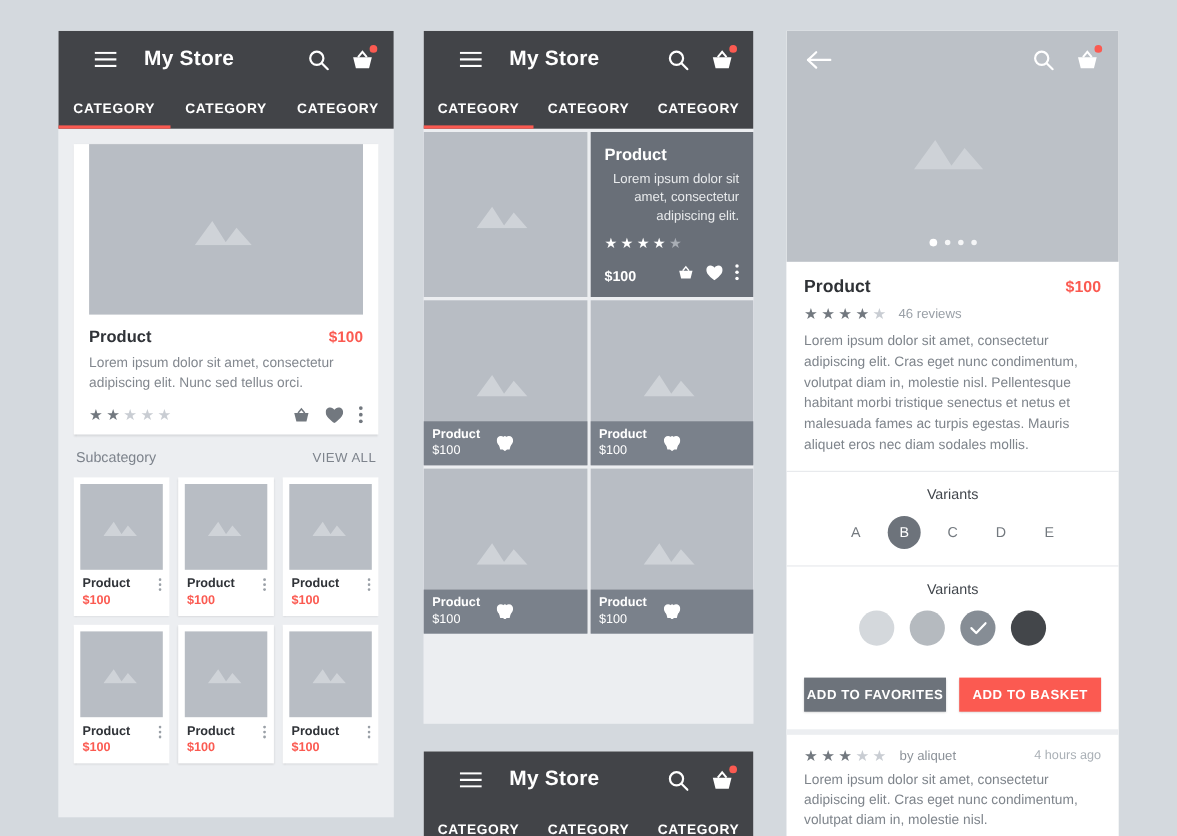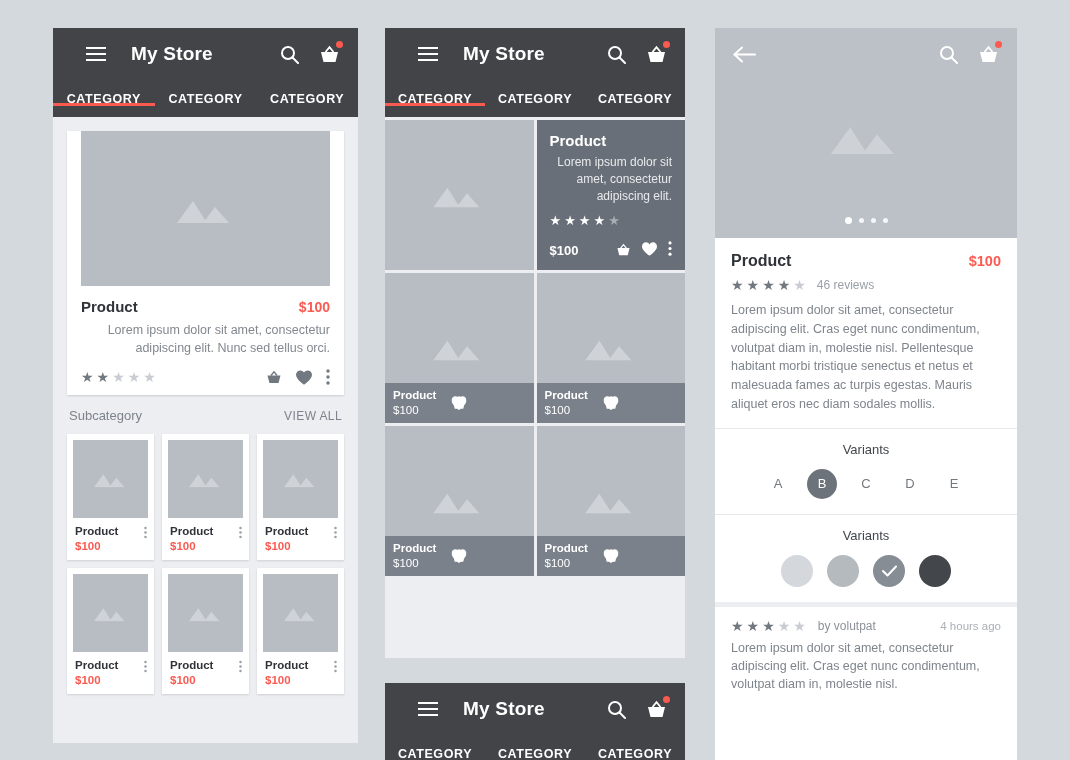--- a/index.html
+++ b/index.html
@@ -17,21 +17,21 @@
   
   .toolbar { background: #424448; color: #fff; position: relative; }
   .tb-row { height: 52px; display: flex; align-items: center; padding: 0 16px; }
   .tb-title { font-size: 19px; font-weight: bold; margin-left: 22px; letter-spacing: .2px; }
   .tb-spacer { flex: 1; }
   .tb-icon { width: 26px; height: 26px; display: inline-flex; align-items: center;
              justify-content: center; position: relative; margin-left: 14px; cursor: pointer; }
   .tb-icon svg { display: block; }
   .badge { position: absolute; top: 0px; right: -1px; width: 7px; height: 7px;
            border-radius: 50%; background: #fb5a51; }
-  .tabs { display: flex; height: 37px; align-items: center; }
+  .tabs { display: flex; height: 37px; }
   .tab { flex: 1; display: flex; align-items: center; justify-content: center;
          font-size: 12.5px; font-weight: bold; letter-spacing: .6px; color: #fff;
          position: relative; cursor: pointer; }
   .tab.active::after { content: ""; position: absolute; left: 0; right: 0; bottom: 0;
                        height: 3px; background: #fb5a51; }
 
   
   .ph { background: #b8bdc4; position: relative; }
   .ph svg { position: absolute; left: 50%; top: 50%; transform: translate(-50%,-50%); }
 
@@ -39,21 +39,21 @@
   .section-label { font-size: 13px; color: #7d838c; padding: 13px 16px 11px; }
   .sec-head { display: flex; align-items: center; justify-content: space-between;
               padding: 13px 16px 11px; }
   .viewall { font-size: 12px; color: #7d838c; letter-spacing: .4px; cursor: pointer; }
   .card { background: #fff; margin: 0 14px; box-shadow: 0 1px 2px rgba(0,0,0,.14); }
   .card-img { height: 155px; margin: 14px 14px 0; }
   .card-body { padding: 12px 14px 10px; }
   .row-title { display: flex; align-items: baseline; justify-content: space-between; }
   .p-name { font-size: 15px; font-weight: bold; color: #303338; }
   .p-price { font-size: 14px; color: #fb5a51; font-weight: bold; }
-  .p-desc { font-size: 12.5px; line-height: 1.45; color: #83888f; margin-top: 6px; text-align: right; }
+  .p-desc { font-size: 12.5px; line-height: 1.45; color: #83888f; margin-top: 6px; }
   .card-actions { display: flex; align-items: center; justify-content: space-between;
                   margin-top: 12px; }
   .stars { display: flex; gap: 3px; }
   .star { font-size: 14px; line-height: 1; color: #c9cdd3; }
   .star.on { color: #72787f; }
   .acts { display: flex; align-items: center; gap: 14px; }
   .acts svg { display: block; cursor: pointer; }
 
   .grid { display: grid; grid-template-columns: repeat(3, 1fr); gap: 8px; padding: 0 14px 10px; }
   .tile { background: #fff; box-shadow: 0 1px 2px rgba(0,0,0,.13); }
@@ -688,33 +688,37 @@
           <span class="sw" style="background:#b5babf"></span>
           <span class="sw" style="background:#868d95">
             <svg width="15" height="12" viewBox="0 0 15 12">
               <polyline points="1,6 5.5,10.5 14,1.5" fill="none" stroke="#fff" stroke-width="2" stroke-linecap="round" stroke-linejoin="round"></polyline>
             </svg>
           </span>
           <span class="sw" style="background:#43464a"></span>
         </div>
     </div>
 
+    <div class="btn-row">
+      <div class="btn btn-fav">ADD TO FAVORITES</div>
+      <div class="btn btn-basket">ADD TO BASKET</div>
+    </div>
 
     <div style="height:5px;background:#eceef1;"></div>
     <div>
     <div class="review">
       <div class="rv-head">
         <div class="stars">
               <span class="star on">★</span>
               <span class="star on">★</span>
               <span class="star on">★</span>
               <span class="star">★</span>
               <span class="star">★</span>
             </div>
-        <span class="rv-user">by volutpat</span>
+        <span class="rv-user">by aliquet</span>
         <span class="rv-time">4 hours ago</span>
       </div>
       <div class="rv-text">Lorem ipsum dolor sit amet, consectetur adipiscing elit. Cras eget nunc condimentum, volutpat diam in, molestie nisl.</div>
     </div>
     </div>
   </div>
 
 </div>
 
 </body></html>

